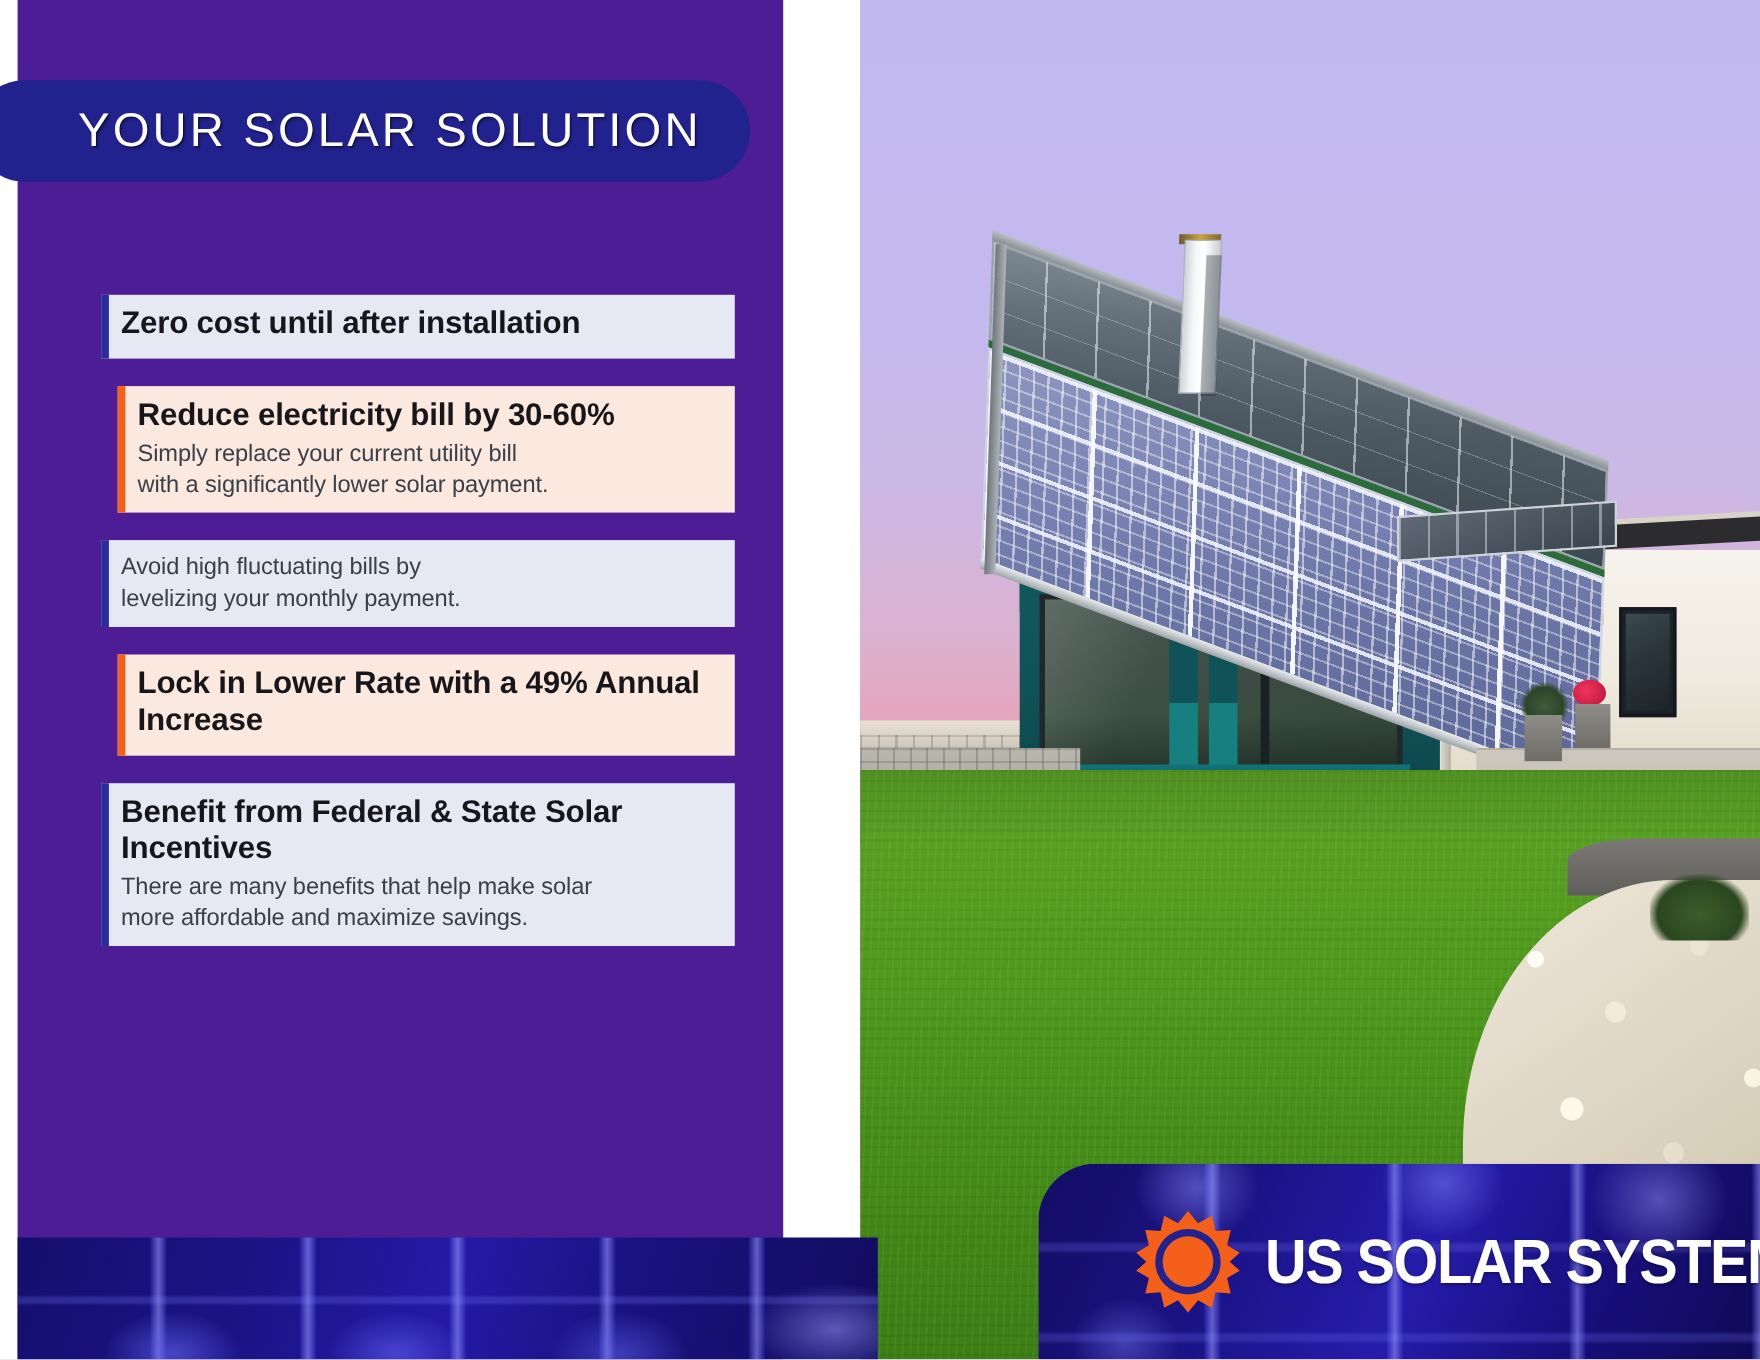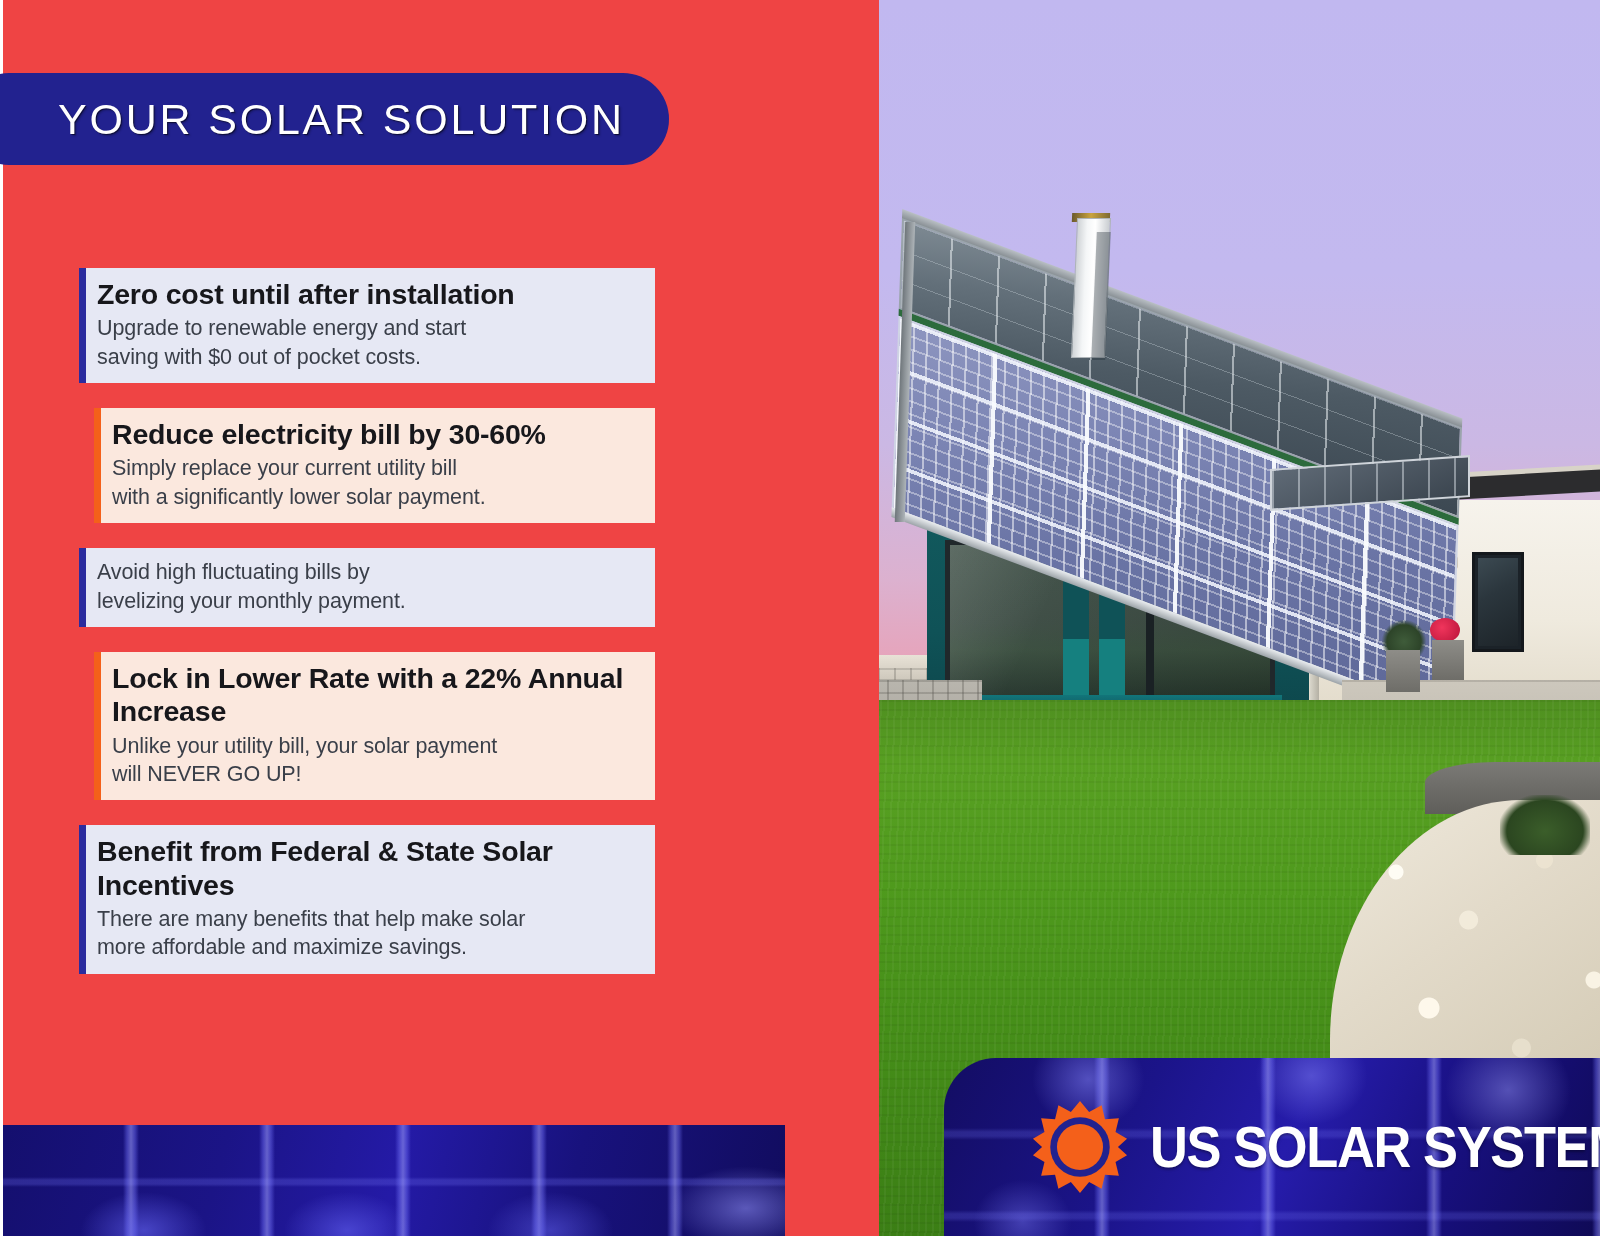--- a/index.html
+++ b/index.html
@@ -7,21 +7,21 @@
   body {
     font-family:"Liberation Sans", sans-serif;
     background:#ffffff;
     overflow:hidden;
     position:relative;
   }
 
   .page { position:absolute; inset:0; width:1600px; height:1236px; background:#fff; overflow:hidden; }
 
   
-  .left-col { position:absolute; left:3px; top:0; width:876px; height:1236px; background:#ef4444; z-index:5; }
+  .left-col { position:absolute; left:16px; top:0; width:696px; height:1236px; background:#4c1d95; z-index:5; }
 
   
   .title-pill {
     position:absolute; left:-40px; top:73px;
     width:706px; height:92px;
     background:#22228f;
     border-radius:46px;
     display:flex; align-items:center;
   }
   .title-pill .title-text {
@@ -508,42 +508,38 @@
 
     <div class="title-pill">
       <span class="title-text">YOUR SOLAR SOLUTION</span>
     </div>
 
     <div class="features">
 
       <div class="feature blue">
         <span class="bar"></span>
         <h3>Zero cost until after installation</h3>
-        <p>Upgrade to renewable energy and start
-saving with $0 out of pocket costs.</p>
       </div>
 
       <div class="feature orange">
         <span class="bar"></span>
         <h3>Reduce electricity bill by 30-60%</h3>
         <p>Simply replace your current utility bill
 with a significantly lower solar payment.</p>
       </div>
 
       <div class="feature blue">
         <span class="bar"></span>
         <p>Avoid high fluctuating bills by
 levelizing your monthly payment.</p>
       </div>
 
       <div class="feature orange">
         <span class="bar"></span>
-        <h3>Lock in Lower Rate with a 22% Annual Increase</h3>
-        <p>Unlike your utility bill, your solar payment
-will NEVER GO UP!</p>
+        <h3>Lock in Lower Rate with a 49% Annual Increase</h3>
       </div>
 
       <div class="feature blue">
         <span class="bar"></span>
         <h3>Benefit from Federal &amp; State Solar Incentives</h3>
         <p>There are many benefits that help make solar
 more affordable and maximize savings.</p>
       </div>
 
     </div>

